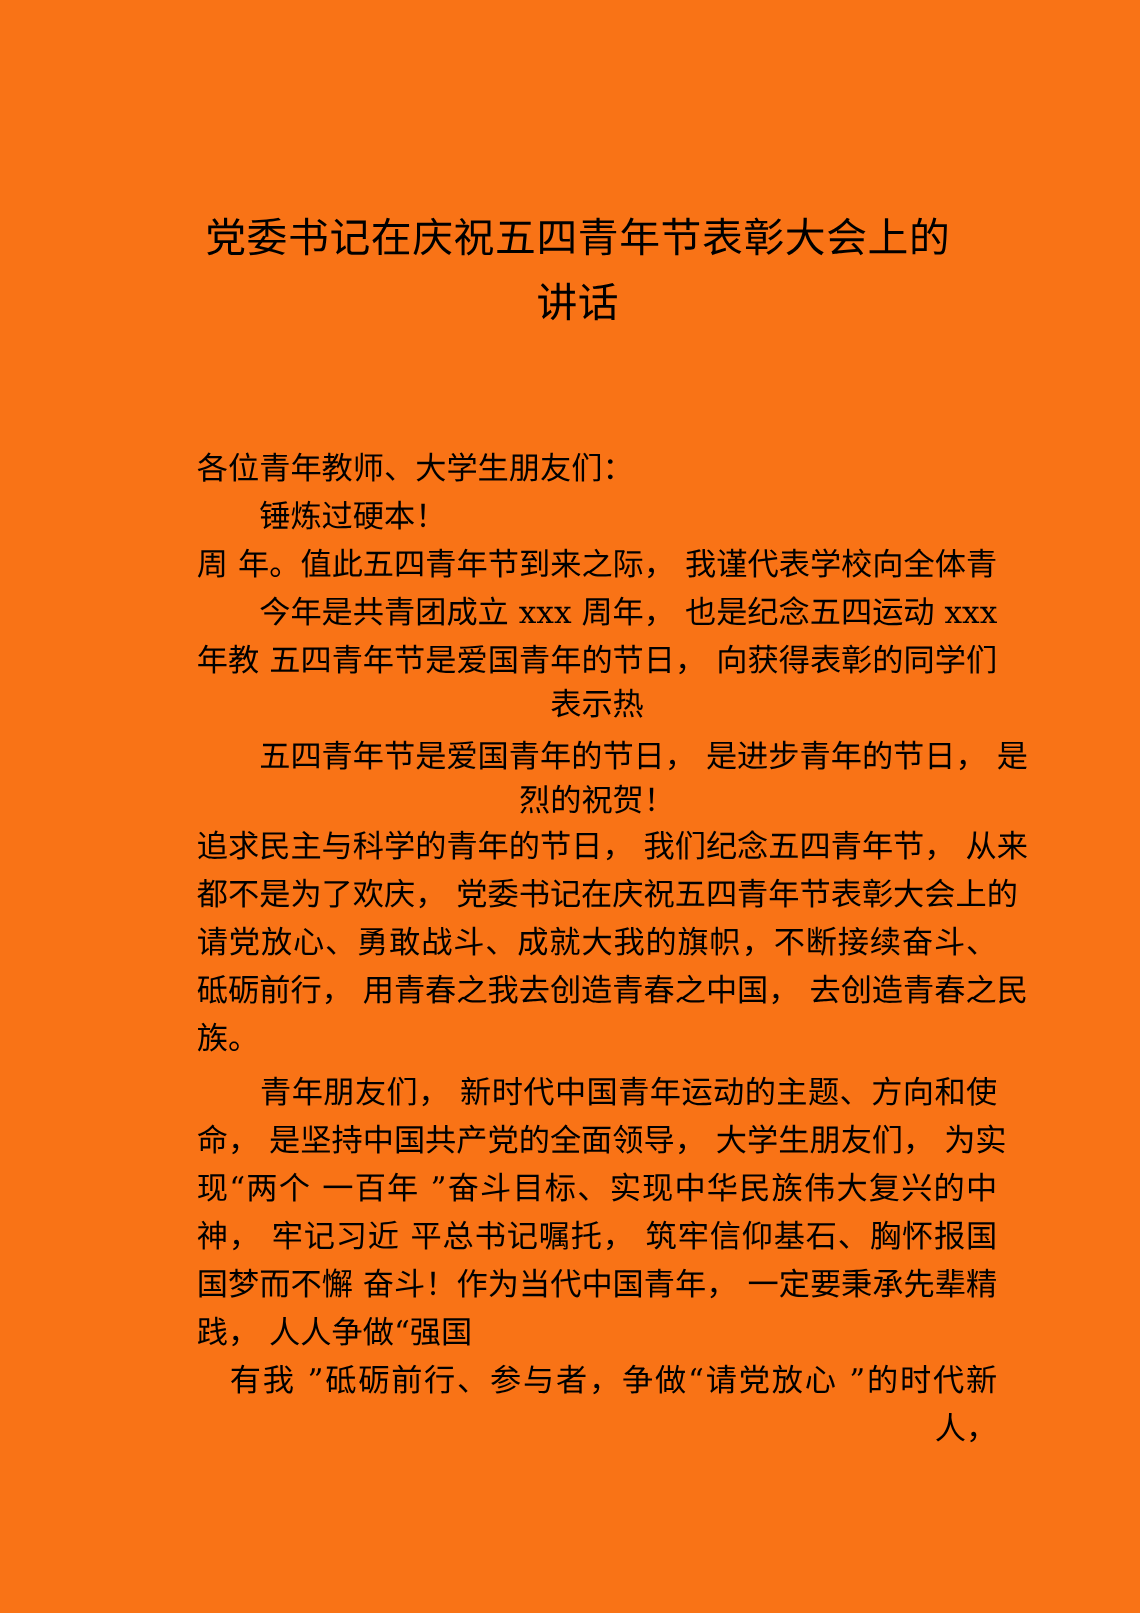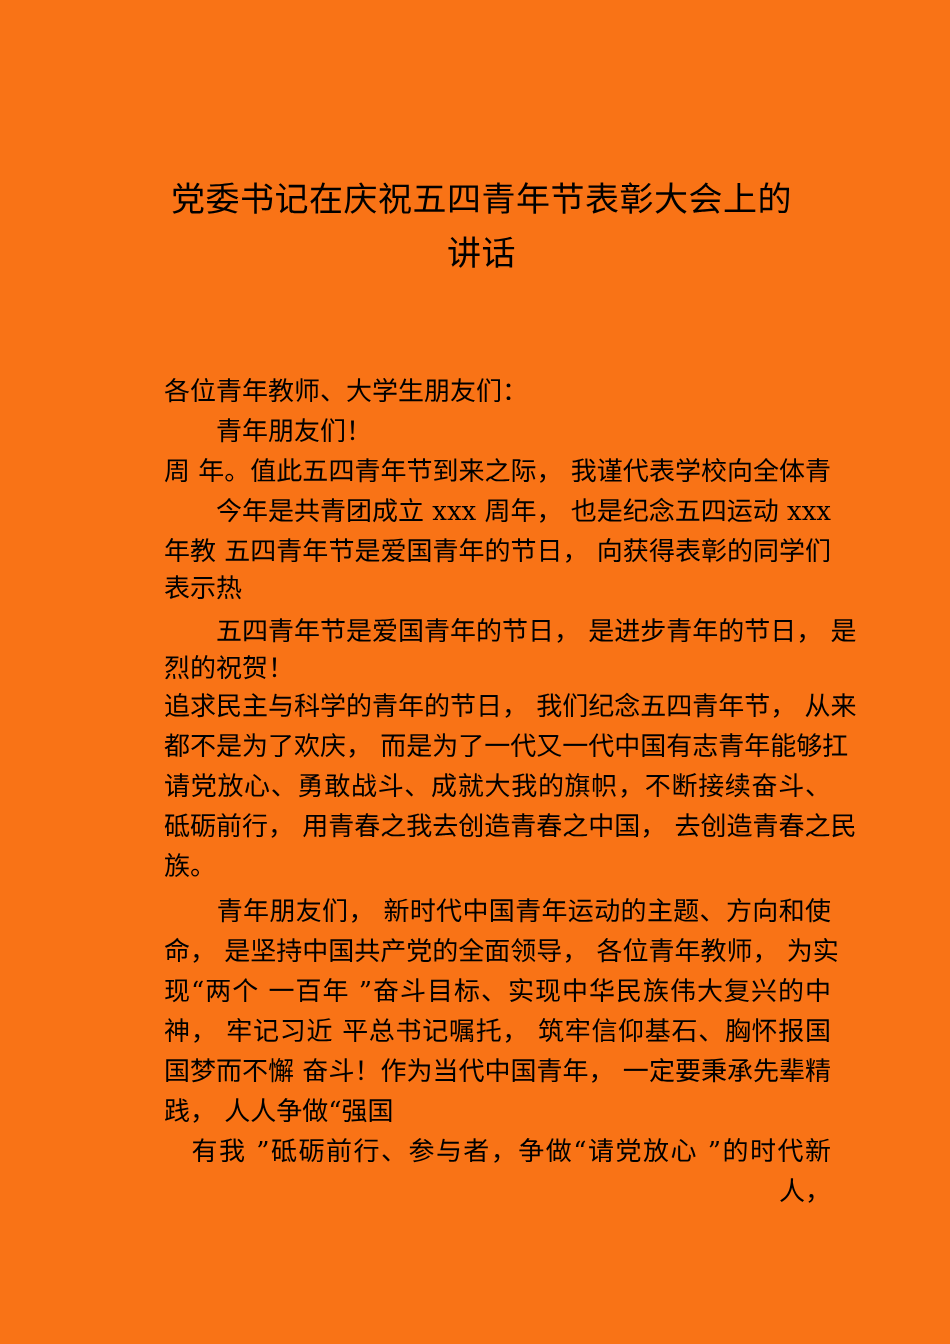--- a/index.html
+++ b/index.html
@@ -61,20 +61,21 @@
     text-align: justify;
     text-align-last: justify;
     height: 40px;
     line-height: 40px;
   }
 
   
   .line.tight {
     height: 35px;
     line-height: 35px;
+    text-align: center;
   }
 
   .line.gap-before {
     margin-top: 5px;
   }
 
   .line.right {
     text-align: right;
     text-align-last: right;
   }
@@ -83,34 +84,34 @@
 <body>
 
 <div class="page">
 
   <div class="doc-title">党委书记在庆祝五四青年节表彰大会上的
 讲话</div>
 
   <div class="body-block">
 
     <div class="line">各位青年教师、大学生朋友们：</div>
-    <div class="line">　　青年朋友们！</div>
+    <div class="line">　　锤炼过硬本！</div>
     <div class="line just">周 年。值此五四青年节到来之际， 我谨代表学校向全体青</div>
     <div class="line just">　　今年是共青团成立 xxx 周年， 也是纪念五四运动 xxx</div>
     <div class="line just">年教 五四青年节是爱国青年的节日， 向获得表彰的同学们</div>
     <div class="line tight">表示热</div>
     <div class="line just gap-before">　　五四青年节是爱国青年的节日， 是进步青年的节日， 是</div>
     <div class="line tight">烈的祝贺！</div>
     <div class="line just">追求民主与科学的青年的节日， 我们纪念五四青年节， 从来</div>
-    <div class="line just">都不是为了欢庆， 而是为了一代又一代中国有志青年能够扛</div>
+    <div class="line just">都不是为了欢庆， 党委书记在庆祝五四青年节表彰大会上的</div>
     <div class="line just">请党放心、勇敢战斗、成就大我的旗帜，不断接续奋斗、</div>
     <div class="line just">砥砺前行， 用青春之我去创造青春之中国， 去创造青春之民</div>
     <div class="line">族。</div>
     <div class="line just gap-before">　　青年朋友们， 新时代中国青年运动的主题、方向和使</div>
-    <div class="line just">命， 是坚持中国共产党的全面领导， 各位青年教师， 为实</div>
+    <div class="line just">命， 是坚持中国共产党的全面领导， 大学生朋友们， 为实</div>
     <div class="line just">现“两个 一百年 ”奋斗目标、实现中华民族伟大复兴的中</div>
     <div class="line just">神， 牢记习近 平总书记嘱托， 筑牢信仰基石、胸怀报国</div>
     <div class="line just">国梦而不懈 奋斗！作为当代中国青年， 一定要秉承先辈精</div>
     <div class="line">践， 人人争做“强国</div>
     <div class="line just">　有我 ”砥砺前行、参与者，争做“请党放心 ”的时代新</div>
     <div class="line right">人，</div>
 
   </div>
 
 </div>

